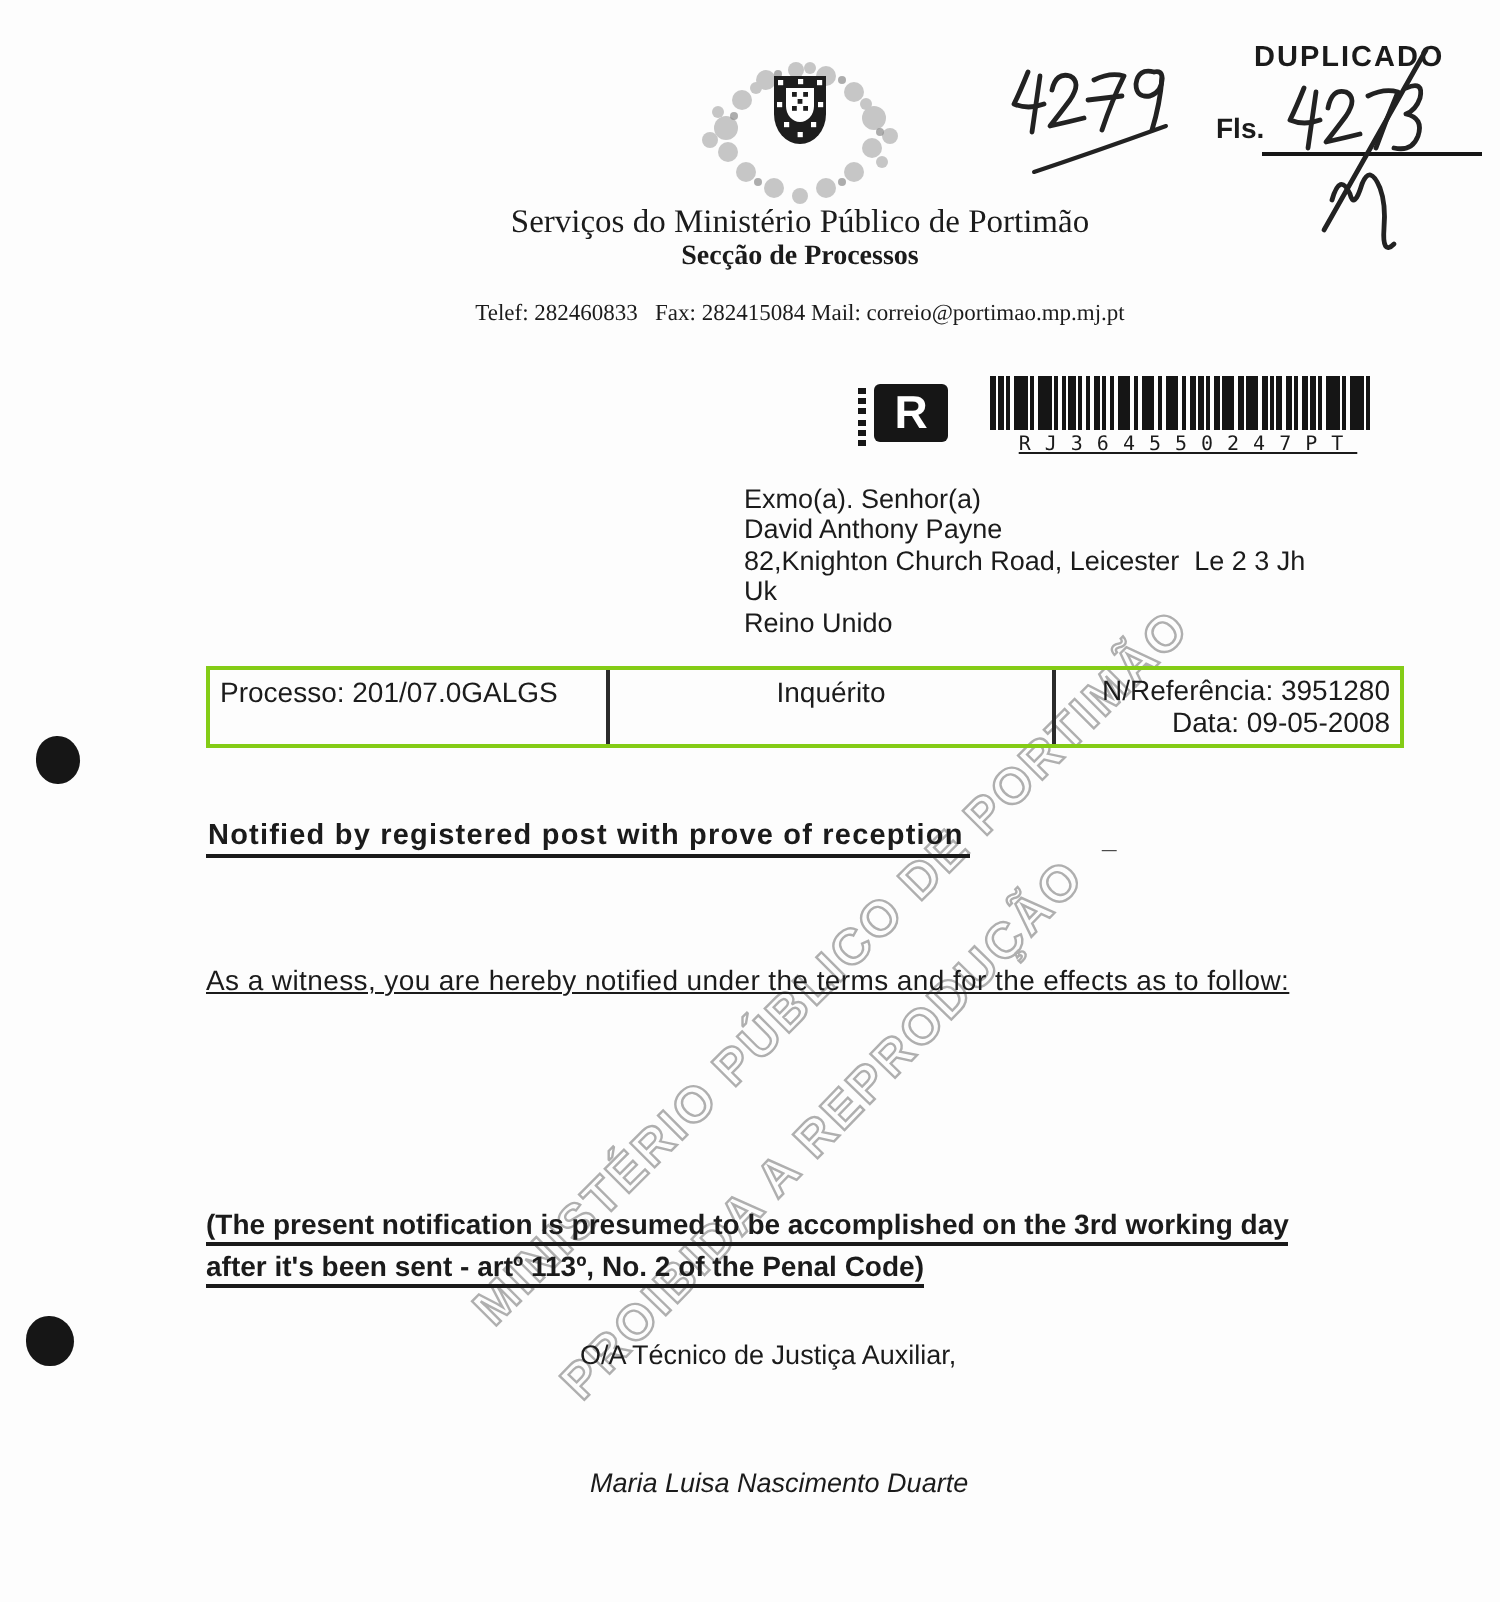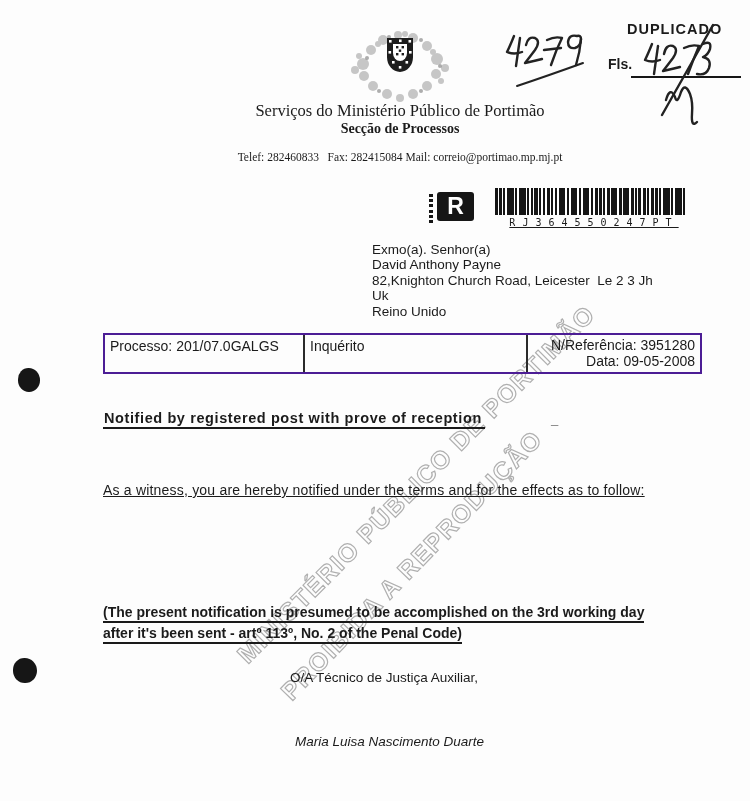--- a/index.html
+++ b/index.html
@@ -32,24 +32,24 @@
       repeating-linear-gradient(90deg,#151515 0 2px,transparent 2px 4px),
       repeating-linear-gradient(90deg,#151515 0 1px,transparent 1px 6px),
       repeating-linear-gradient(90deg,#151515 0 3px,transparent 3px 13px);}
   .barcode-label{left:490px;top:217px;width:208px;text-align:center;
     font-family:"DejaVu Sans Mono",monospace;font-size:10px;letter-spacing:7px;white-space:nowrap;text-decoration:underline;}
   
   .recipient{left:372px;top:242px;font-size:13.5px;line-height:15.4px;}
   .recipient .pre{white-space:pre;}
   
   .case-table{left:103px;top:333px;width:599px;box-sizing:border-box;
-    display:grid;grid-template-columns:200px 223px 172px;border:2px solid #4c1d95;font-size:14px;}
+    display:grid;grid-template-columns:200px 223px 172px;border:2px solid #84cc16;font-size:14px;}
   .case-table .cell{padding:3px 5px 14px 5px;box-sizing:border-box;}
   .case-table .c1{border-right:2px solid #2b2b2b;}
-  .case-table .c2{border-right:2px solid #2b2b2b;}
+  .case-table .c2{border-right:2px solid #2b2b2b;text-align:center;}
   .case-table .c3{text-align:right;line-height:15.5px;padding-bottom:3px;padding-left:15px;}
   
   .notice{left:103px;top:410px;font-weight:700;font-size:14.5px;letter-spacing:0.6px;}
   .notice span{border-bottom:2px solid #1a1a1a;padding:0 3px 1px 1px;}
   .stray{left:551px;top:412px;font-weight:700;font-size:13px;}
   .para1{left:103px;top:482px;width:600px;font-size:14px;letter-spacing:0.2px;text-decoration:underline;}
   .para2{left:103px;top:530px;width:600px;font-size:14px;line-height:18px;}
   .para2 .indent{padding-left:38px;}
   .legal{left:103px;top:604px;font-weight:700;font-size:14px;}
   .legal div{margin-bottom:5px;}

